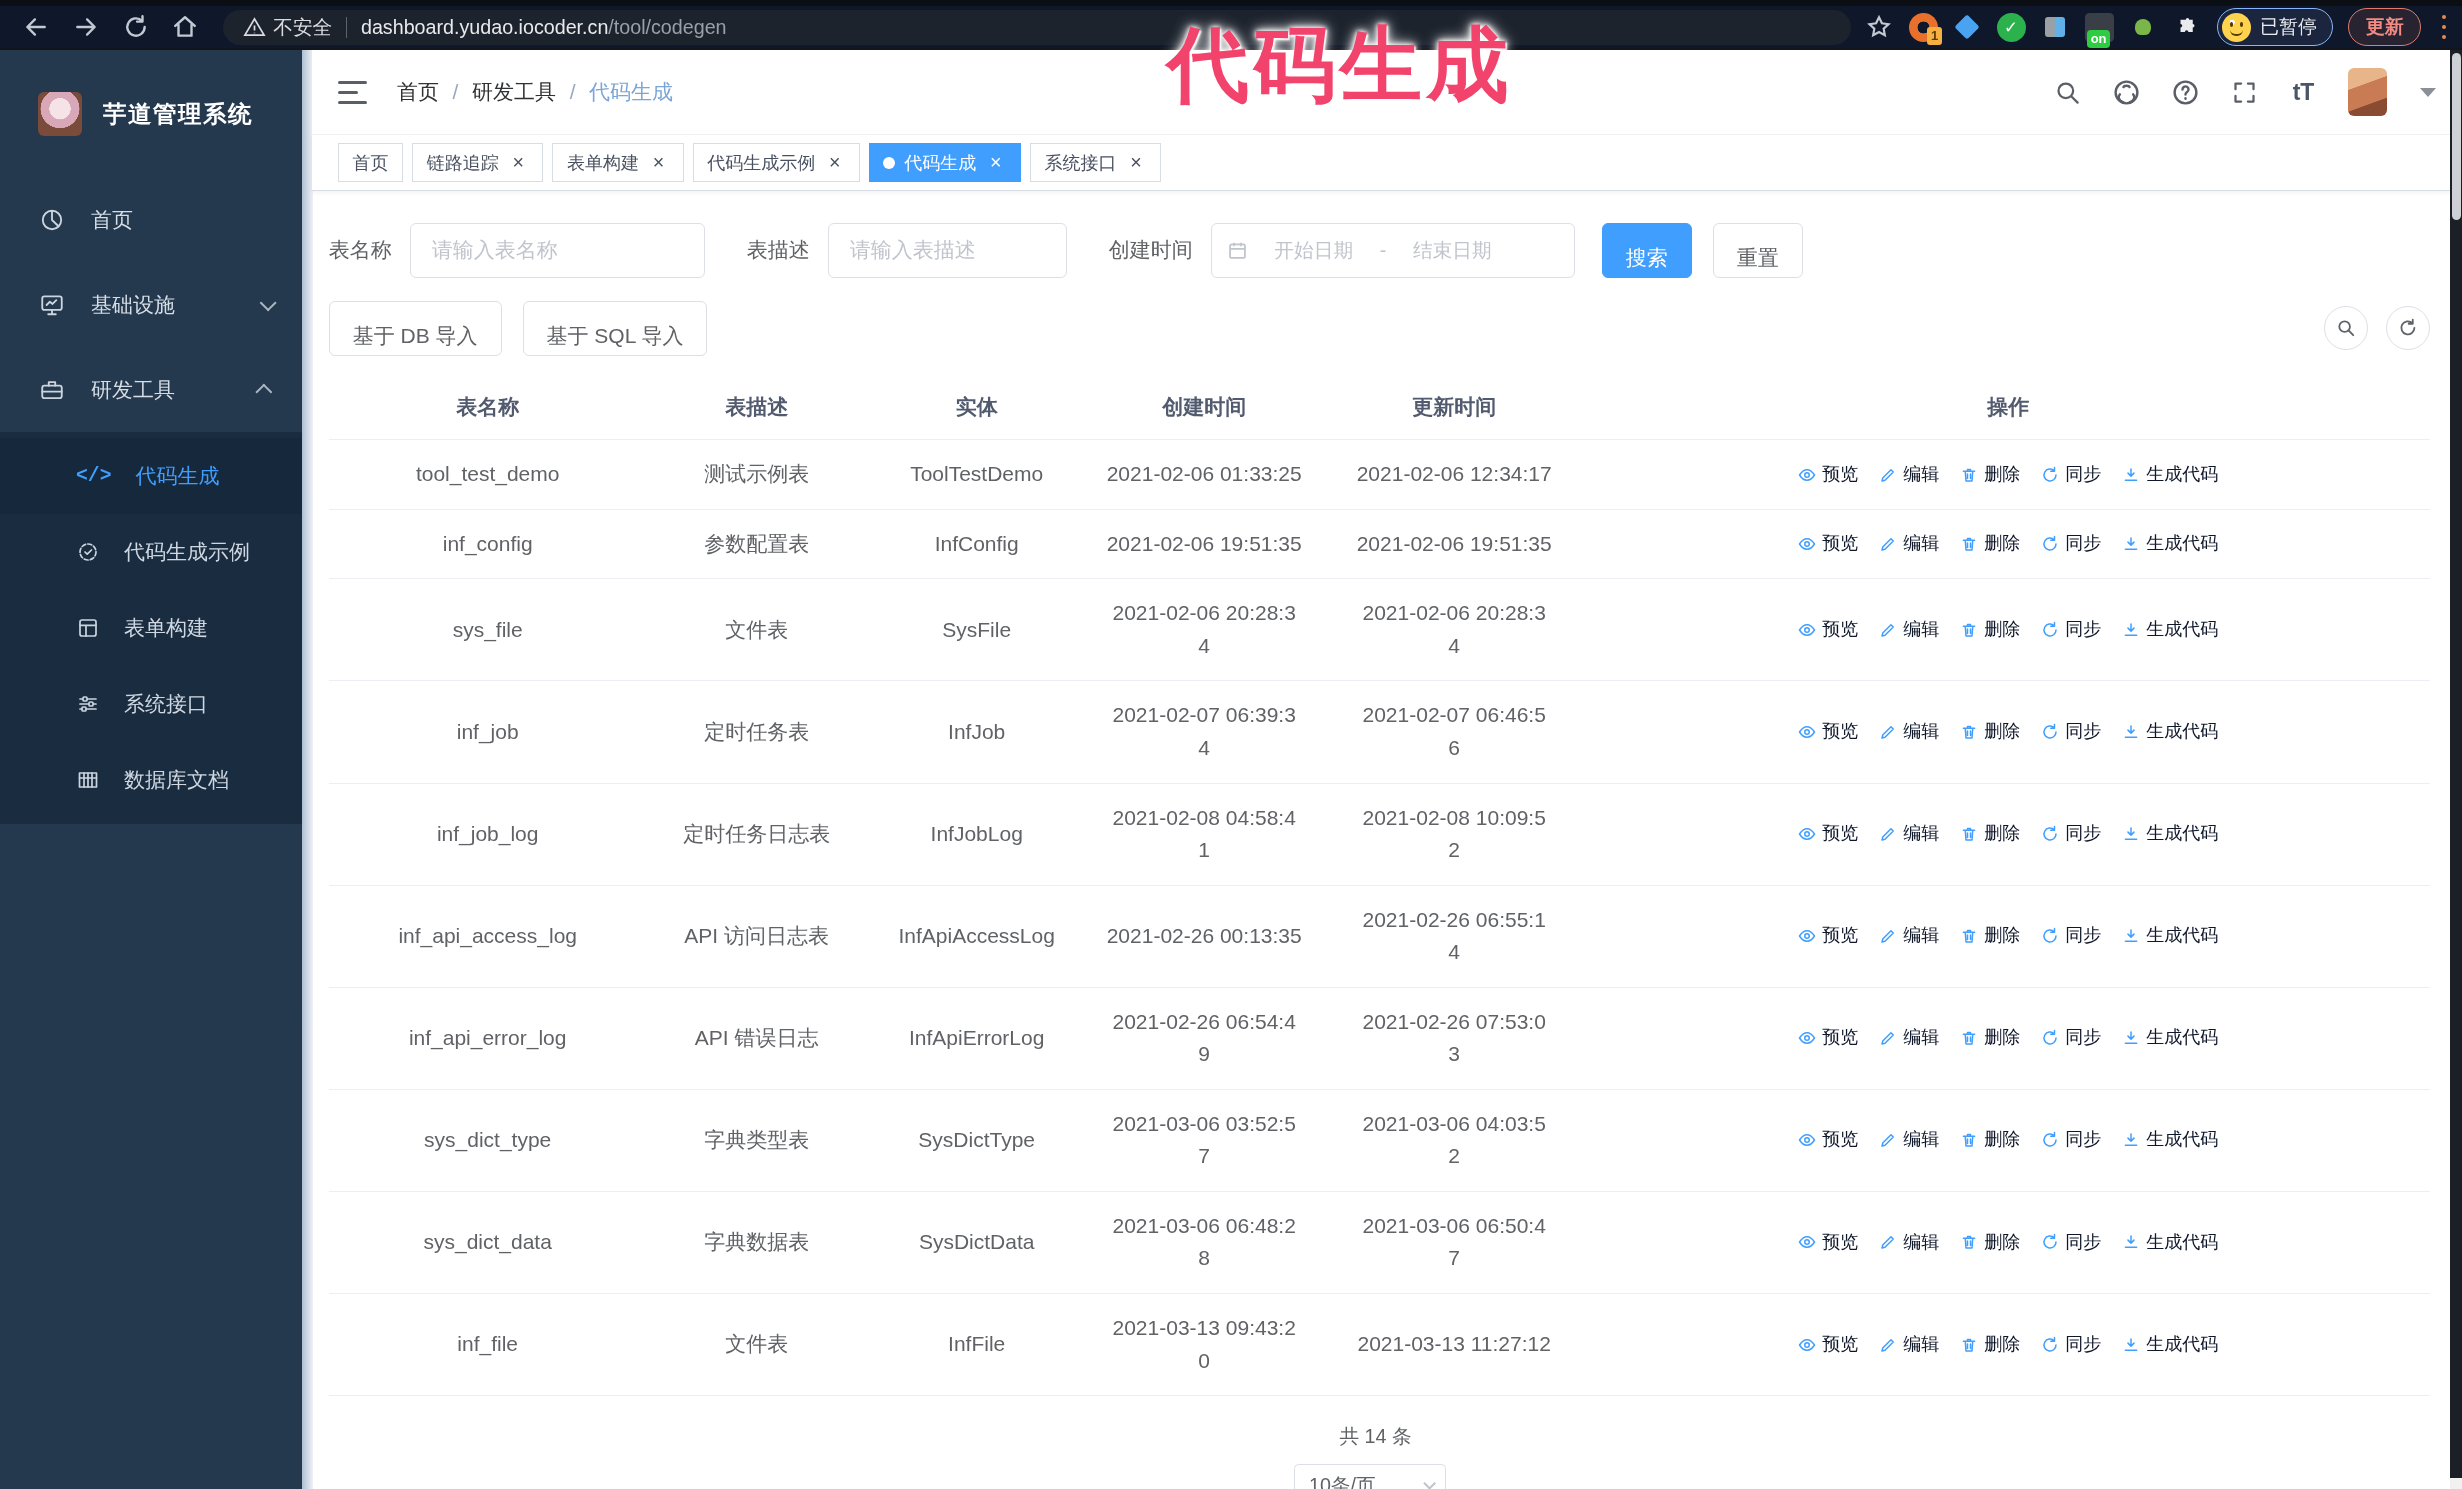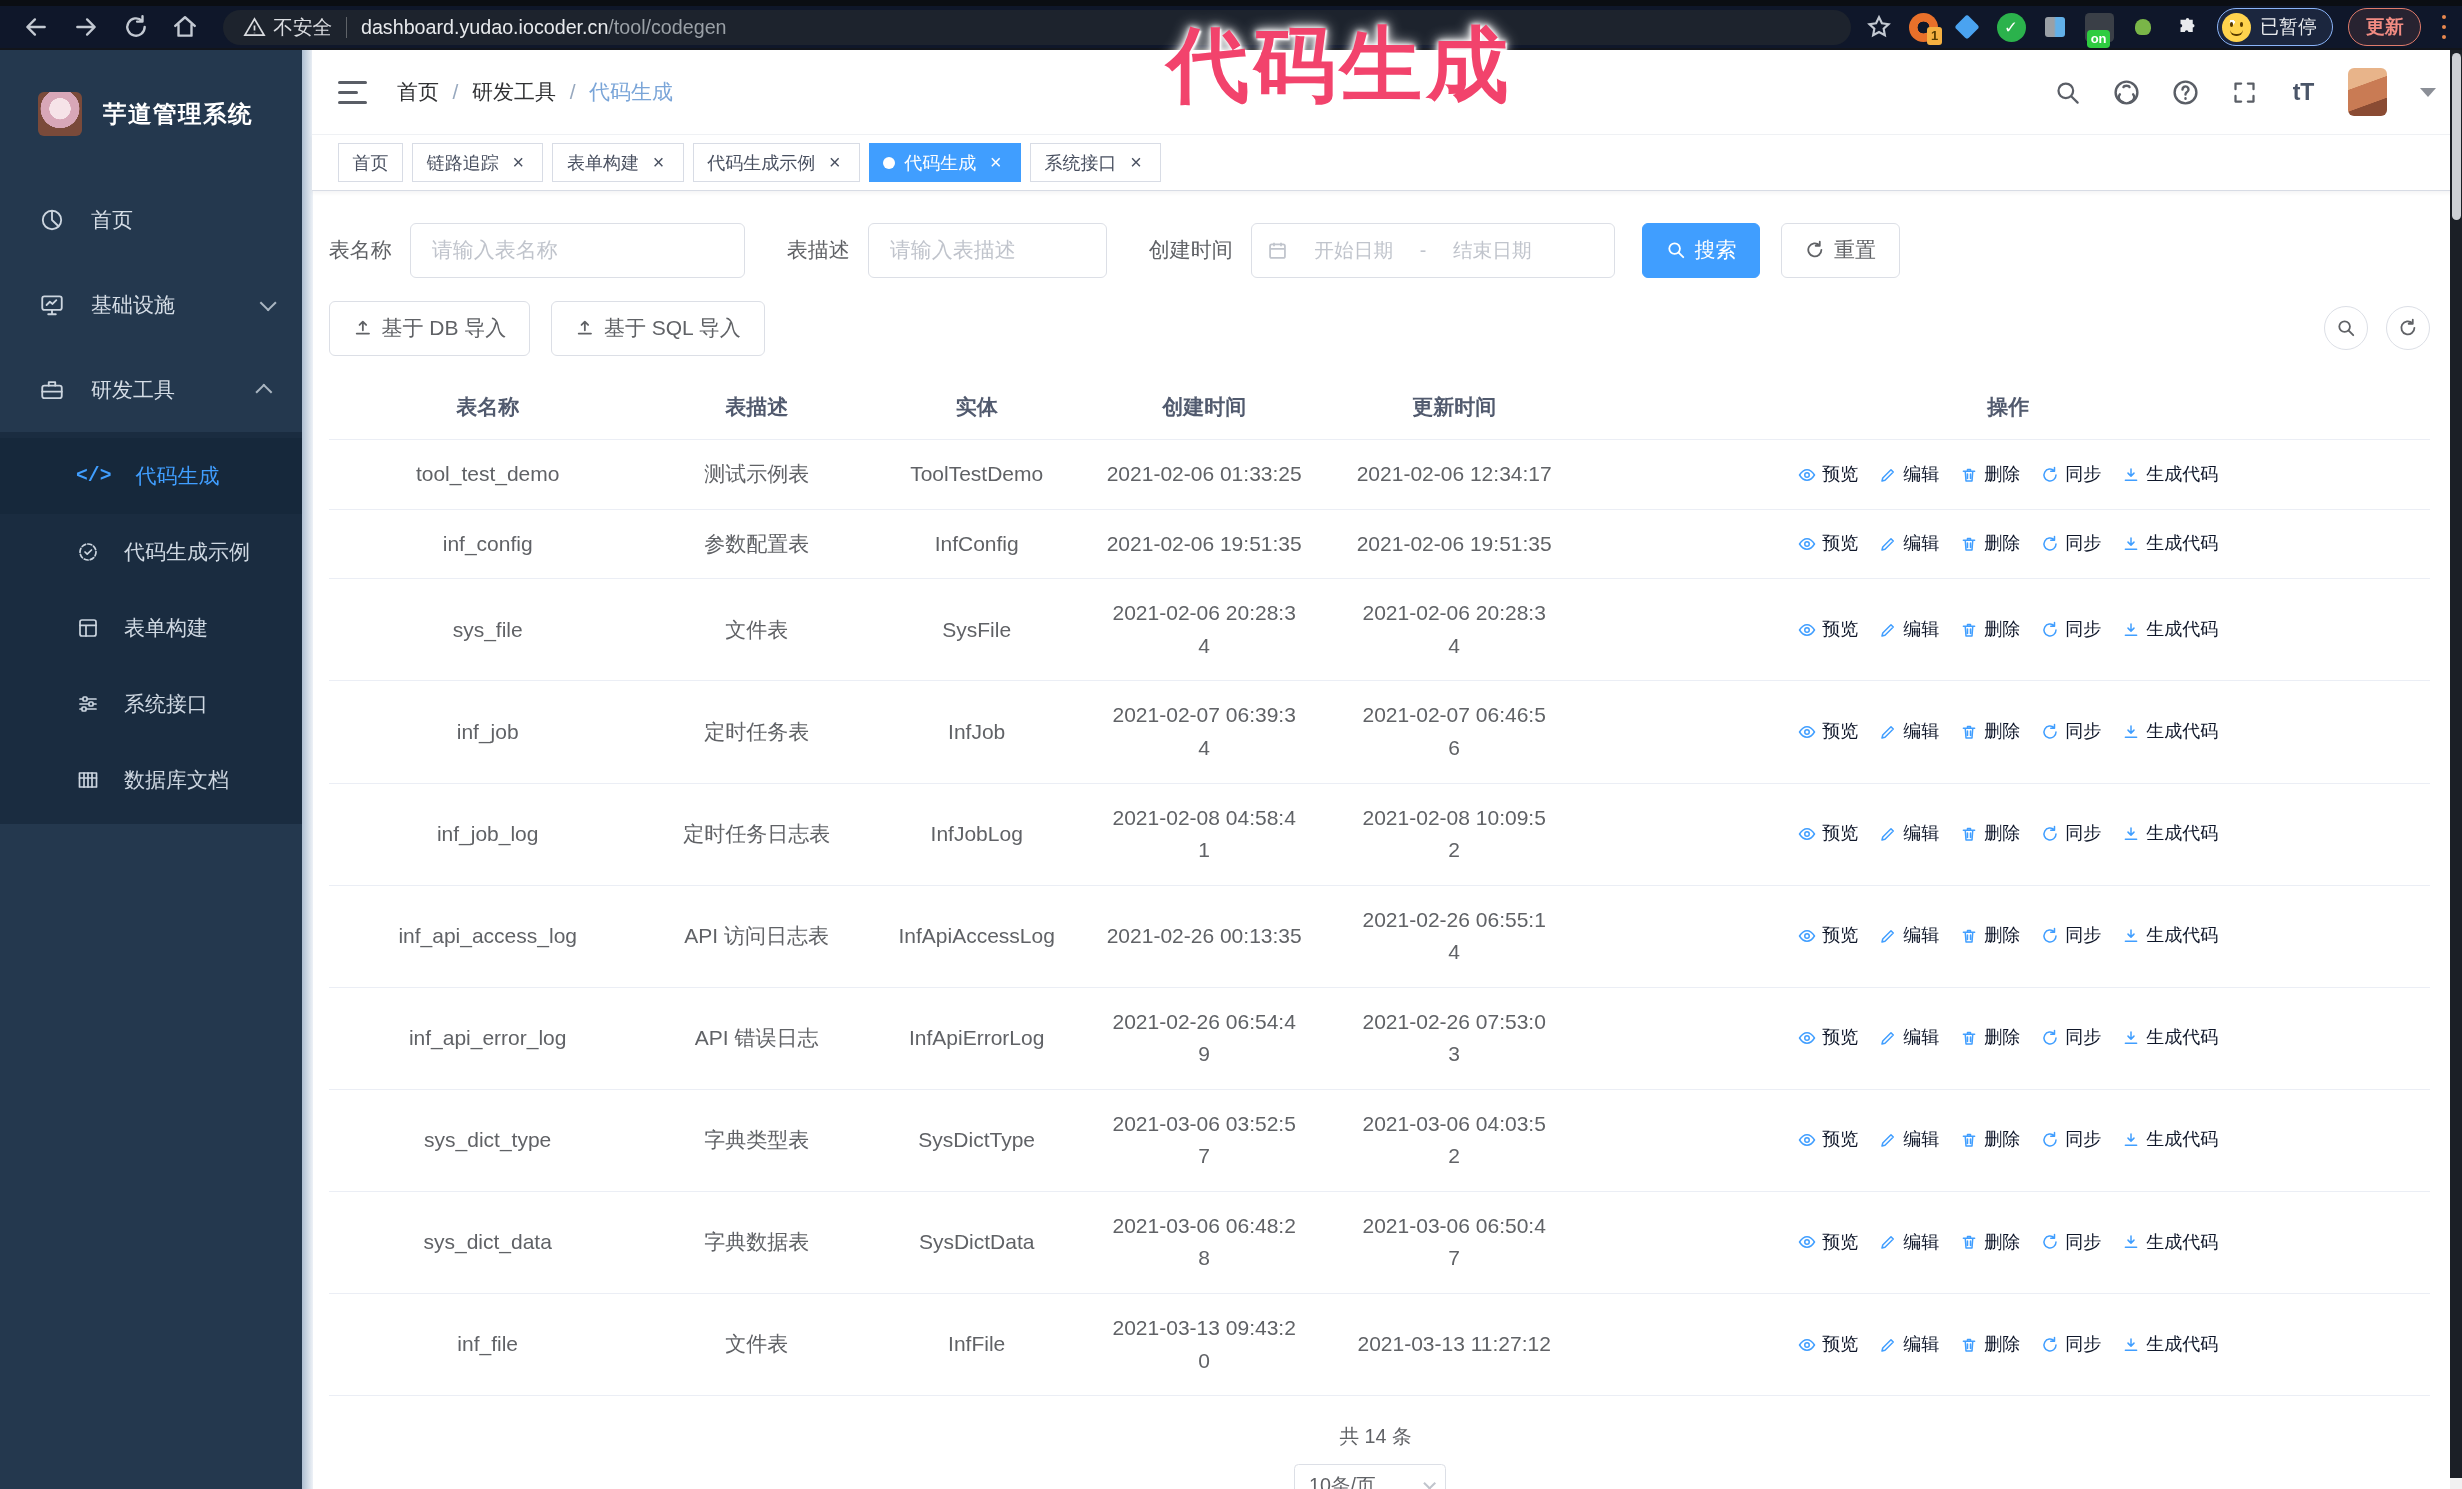--- a/index.html
+++ b/index.html
@@ -87,28 +87,28 @@
   .tag-close{font-size:19.7px;line-height:1;width:21px;height:21px;display:inline-flex;align-items:center;justify-content:center;border-radius:50%;}
   .tag-close::before{content:"×";}
   .tag.active .tag-close{color:#fff;}
 
   
   .content{padding:21px 32px 0 16.7px;}
   .filter-row{display:flex;align-items:center;margin:10.6px 0 23px;}
   .f-label{font-size:21px;color:#606266;margin-right:18px;white-space:nowrap;}
   .f-input{height:55px;border:1.5px solid #dcdfe6;border-radius:6px;font-size:21px;color:#606266;padding:0 21px;outline:none;background:#fff;}
   .f-input::placeholder{color:#c0c4cc;}
-  .input-name{width:335px;margin-right:42px;}
+  .input-name{width:295px;margin-right:42px;}
   .input-desc{width:239px;margin-right:42px;}
   .date-range{width:364px;height:55px;border:1.5px solid #dcdfe6;border-radius:6px;display:flex;align-items:center;padding:0 15px;gap:9px;background:#fff;margin-right:27px;}
   .date-range svg{stroke:#c0c4cc;stroke-width:2;fill:none;flex:0 0 auto;}
   .date-input{border:none;outline:none;width:114px;font-size:19.7px;color:#606266;text-align:center;background:transparent;}
   .date-input::placeholder{color:#c0c4cc;}
   .range-sep{color:#c0c4cc;font-size:19.7px;}
-  .btn{height:55px;border-radius:6px;display:inline-flex;align-items:center;justify-content:center;gap:9px;font-size:21px;cursor:pointer;border:1.5px solid #dcdfe6;background:#fff;color:#606266;padding:14px 23px;white-space:nowrap;}
+  .btn{height:55px;border-radius:6px;display:inline-flex;align-items:center;justify-content:center;gap:16px;font-size:21px;cursor:pointer;border:1.5px solid #dcdfe6;background:#fff;color:#606266;padding:14px 23px;white-space:nowrap;flex-direction:column;}
   .btn svg{stroke:currentColor;stroke-width:2.2;fill:none;stroke-linecap:round;stroke-linejoin:round;}
   .btn-primary{background:#409eff;border-color:#409eff;color:#fff;}
   .btn-search{margin-right:21px;}
   .toolbar-row{display:flex;align-items:center;margin-bottom:19.7px;}
   .btn-import{margin-right:21px;}
   .toolbar-right{margin-left:auto;display:flex;gap:18px;}
   .circle-btn{width:44px;height:44px;border-radius:50%;border:1.5px solid #dcdfe6;background:#fff;display:flex;align-items:center;justify-content:center;cursor:pointer;}
   .circle-btn svg{stroke:#606266;stroke-width:2.2;fill:none;stroke-linecap:round;stroke-linejoin:round;}
 
   

